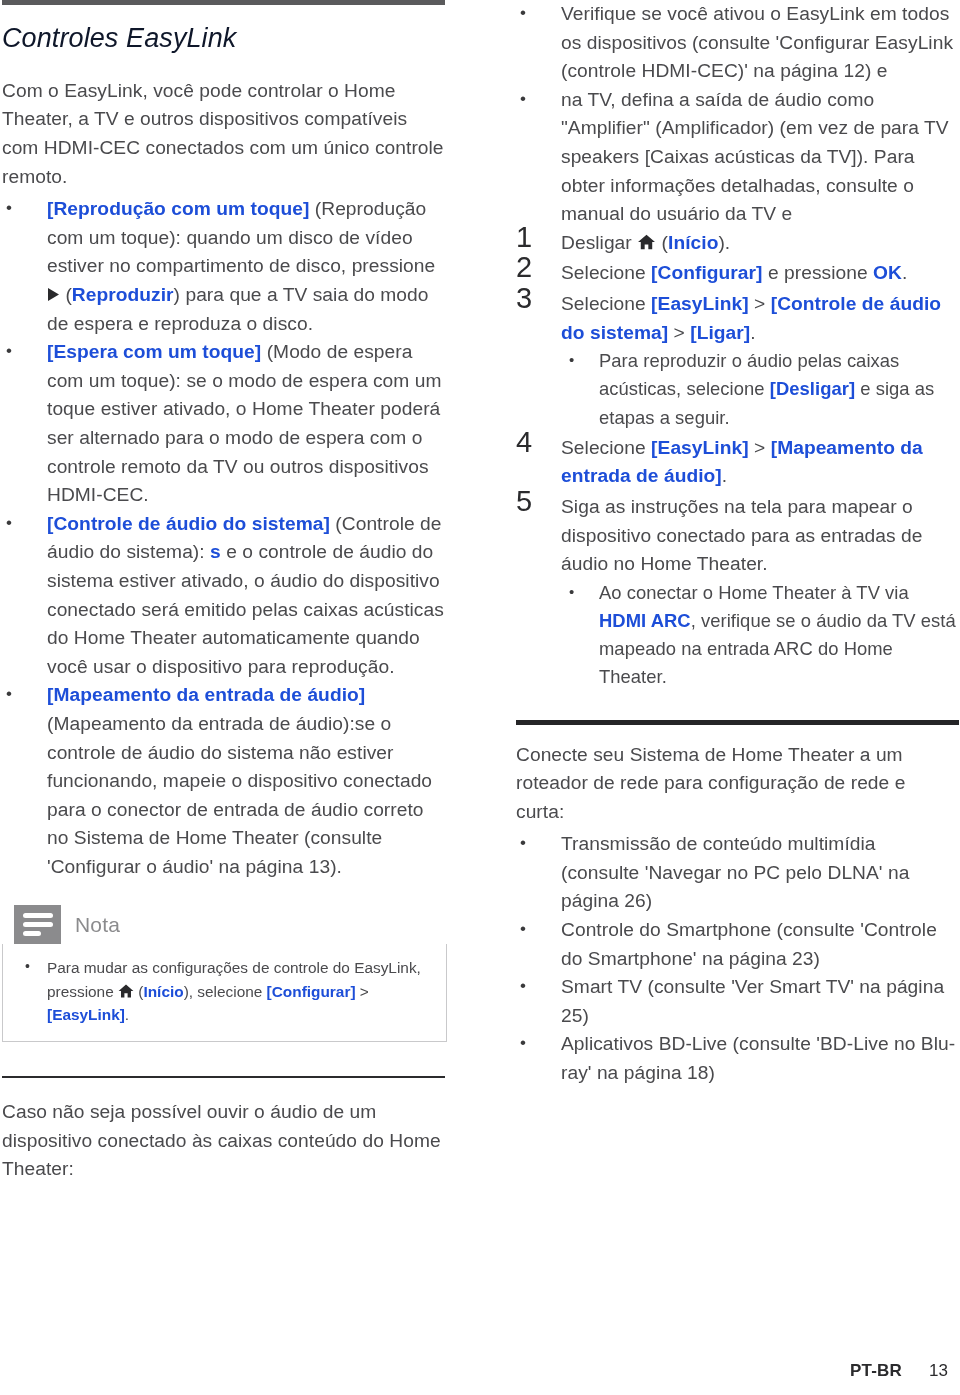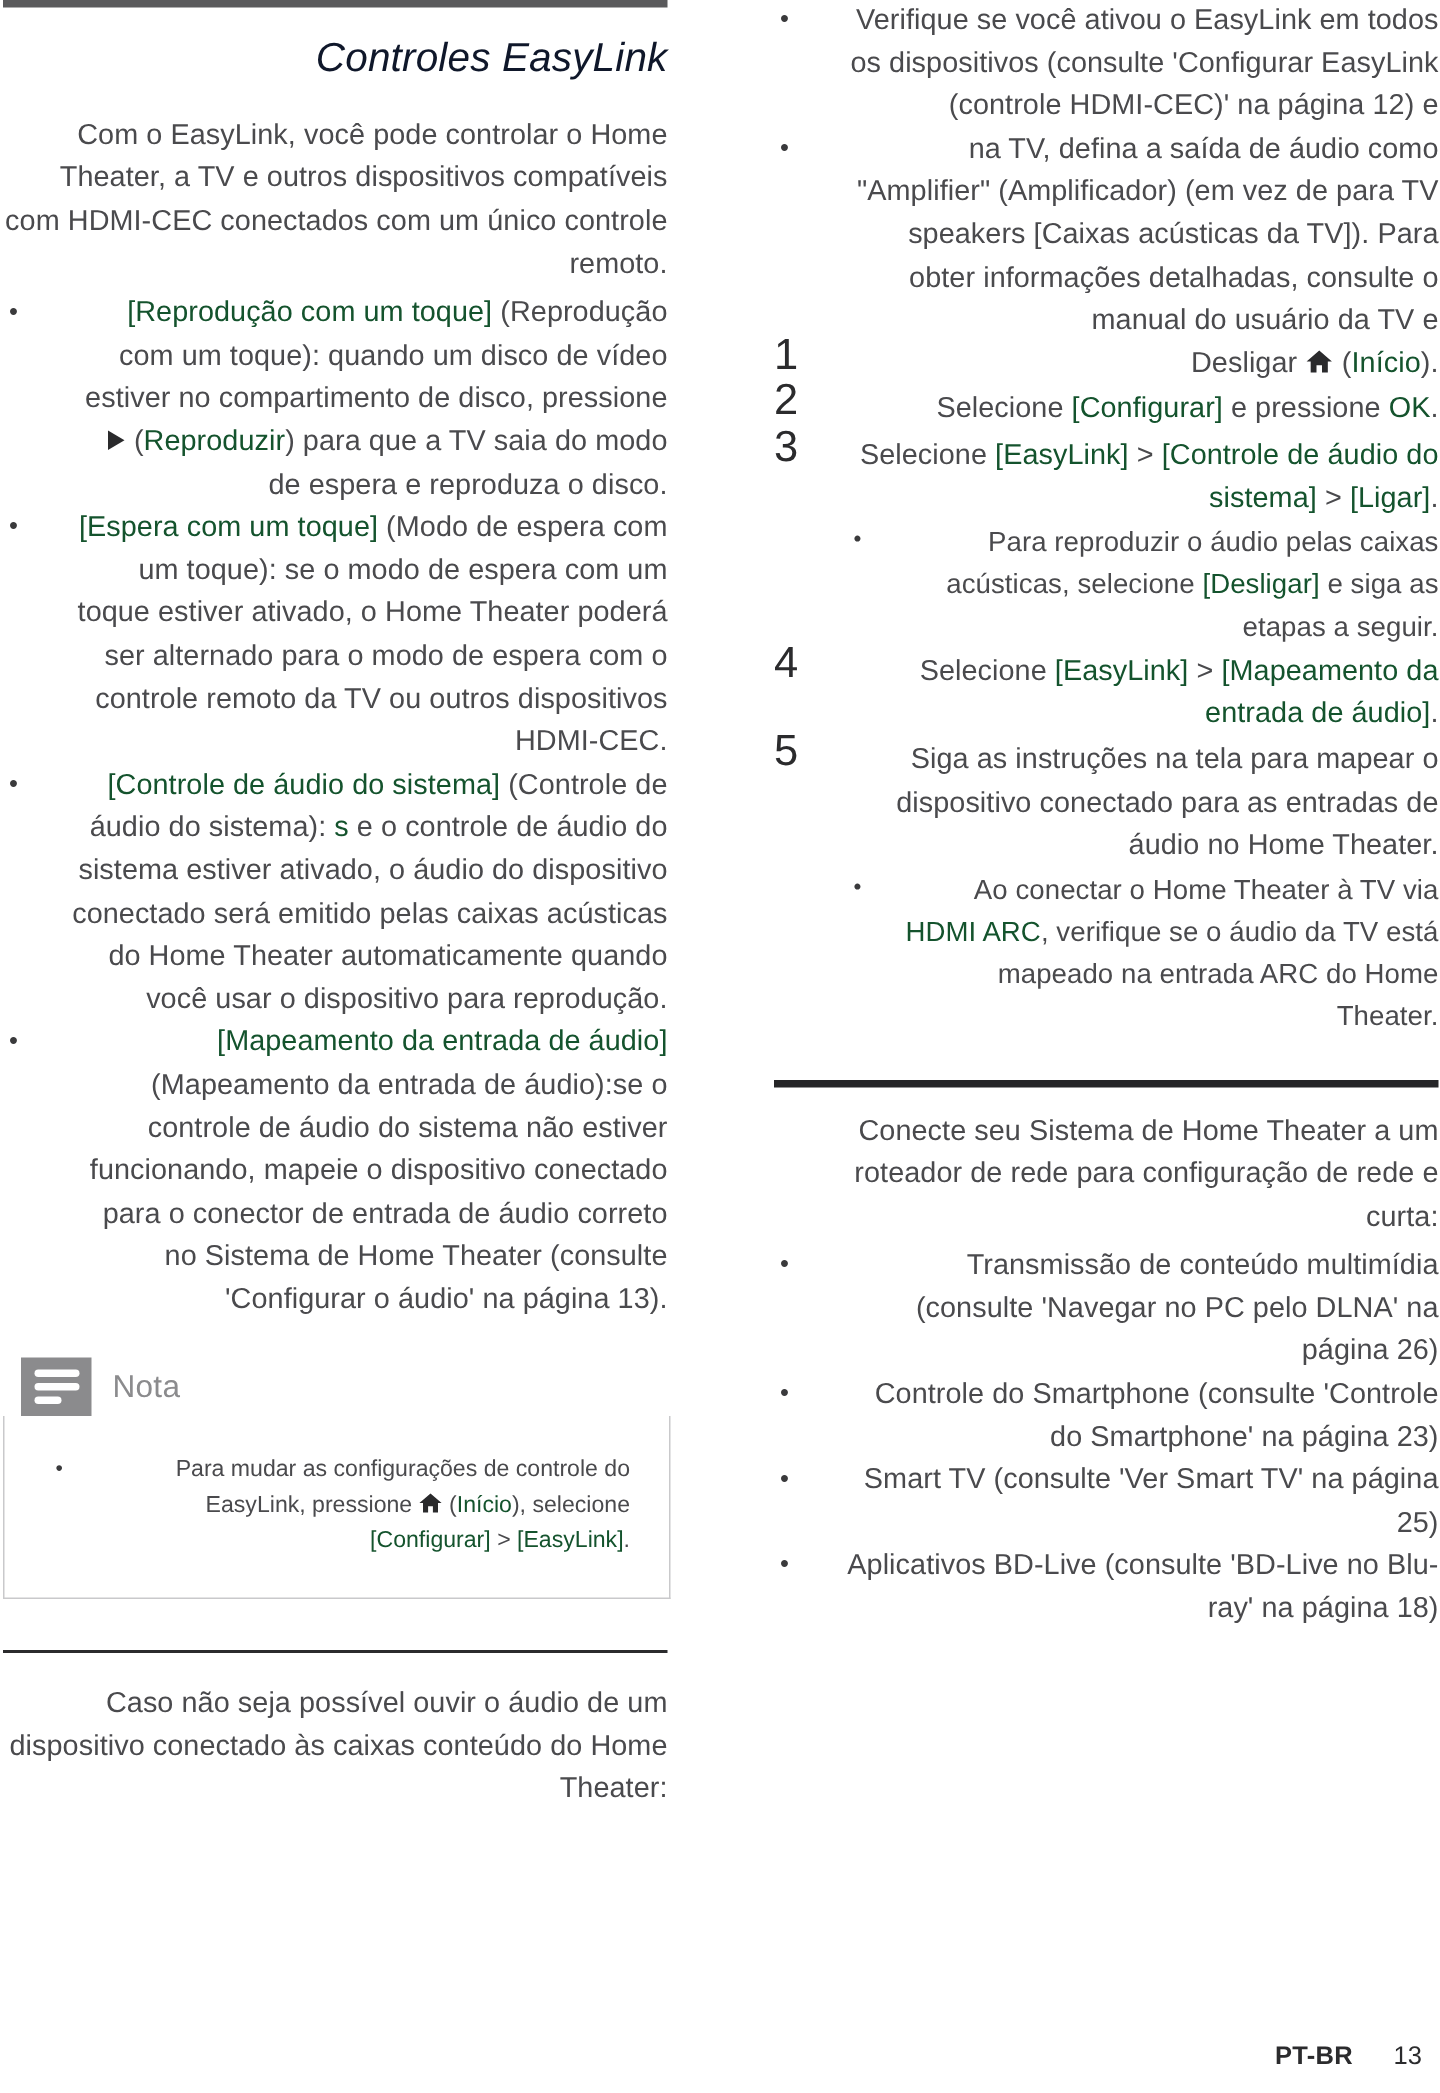--- a/index.html
+++ b/index.html
@@ -17,21 +17,20 @@
   }
   .page {
     position: relative;
     width: 960px;
     height: 1395px;
   }
   .col {
     position: absolute;
     top: 0;
     width: 443px;
-    text-align: right;
   }
   .col-left  { left: 2px; }
   .col-right { left: 516px; }
 
   
   .rule-top {
     height: 5px;
     background: #5a5a5c;
     width: 443px;
     margin: 0 0 18px 0;
@@ -62,21 +61,21 @@
   h1.sect.tight { margin-bottom: 20px; }
 
   
   p.body {
     font-size: 19.2px;
     line-height: 28.6px;
     margin: 0 0 4px 0;
     color: #4a4a4d;
     letter-spacing: 0.05px;
   }
-  .b { font-weight: 400; color: #14532d; }
+  .b { font-weight: 700; color: #1d4ed8; }
 
   
   ul.bul {
     list-style: none;
     margin: 0;
     padding: 0;
   }
   ul.bul > li {
     position: relative;
     padding-left: 45px;
@@ -166,21 +165,21 @@
   }
   .note-body {
     border: 1px solid #c9c9cb;
     border-top: none;
     padding: 12px 14px 14px 14px;
     width: 415px;
     box-sizing: content-box;
   }
   .note-body ul {
     list-style: none;
-    margin: 12px;
+    margin: 0;
     padding: 0;
   }
   .note-body li {
     position: relative;
     padding-left: 30px;
     font-size: 15.4px;
     line-height: 23.5px;
     color: #4a4a4d;
   }
   .note-body li::before {

